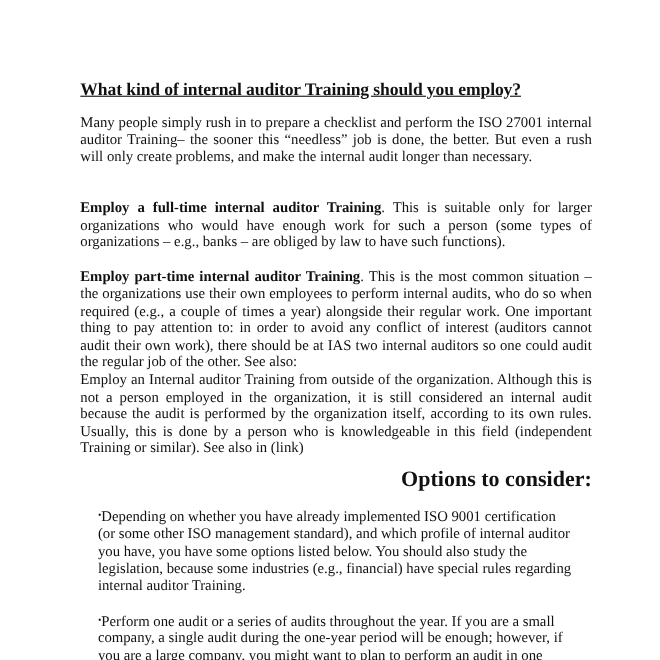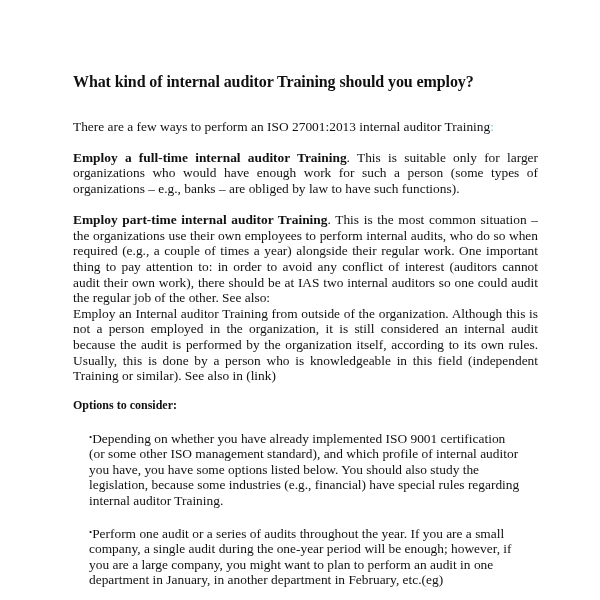--- a/index.html
+++ b/index.html
@@ -20,20 +20,21 @@
       left: 73px;
       top: 72px;
       width: 465px;
     }
     .title {
       font-weight: bold;
       font-size: 16px;
       line-height: 20px;
       margin: 0 0 11px 0;
       letter-spacing: -0.1px;
+      text-decoration: underline;
     }
     p {
       margin: 0;
       font-size: 13.4px;
       line-height: 15.6px;
     }
     .justify {
       text-align: justify;
     }
     .gap {
@@ -41,44 +42,45 @@
     }
     .accent-colon {
       color: #6fc3de;
     }
     .bold {
       font-weight: bold;
       font-family: Liberation Serif, serif;
     }
     .options-heading {
       font-weight: bold;
-      font-size: 12px;
+      font-size: 20px;
       line-height: 18px;
       margin: 12px 0 0 0;
+      text-align: right;
     }
     .bullet-item {
       margin: 16px;
       font-size: 13.4px;
       line-height: 15.6px;
     }
     .bullet {
       font-size: 9px;
       vertical-align: 3px;
     }
   </style>
 </head>
 <body>
 
 <div class="page">
   <h1 class="title">What kind of internal auditor Training should you employ?</h1>
 
+  <p class="justify">Many people simply rush in to prepare a checklist and perform the ISO 27001 internal auditor Training– the sooner this “needless” job is done, the better. But even a rush will only create problems, and make the internal audit longer than necessary.</p>
 
   <div class="gap"></div>
 
-  <p><span>There are a few ways to perform an ISO 27001:2013 internal auditor Training</span><span class="accent-colon">:</span></p>
 
   <div class="gap"></div>
 
   <p class="justify"><span class="bold">Employ a full-time internal auditor Training</span><span>. This is suitable only for larger organizations who would have enough work for such a person (some types of organizations – e.g., banks – are obliged by law to have such functions).</span></p>
 
   <div class="gap"></div>
 
   <p class="justify"><span class="bold">Employ part-time internal auditor Training</span><span>. This is the most common situation – the organizations use their own employees to perform internal audits, who do so when required (e.g., a couple of times a year) alongside their regular work. One important thing to pay attention to: in order to avoid any conflict of interest (auditors cannot audit their own work), there should be at IAS two internal auditors so one could audit the regular job of the other. See also:</span></p>
 
   <p class="justify">Employ an Internal auditor Training from outside of the organization. Although this is not a person employed in the organization, it is still considered an internal audit because the audit is performed by the organization itself, according to its own rules. Usually, this is done by a person who is knowledgeable in this field (independent Training or similar). See also in (link)</p>

